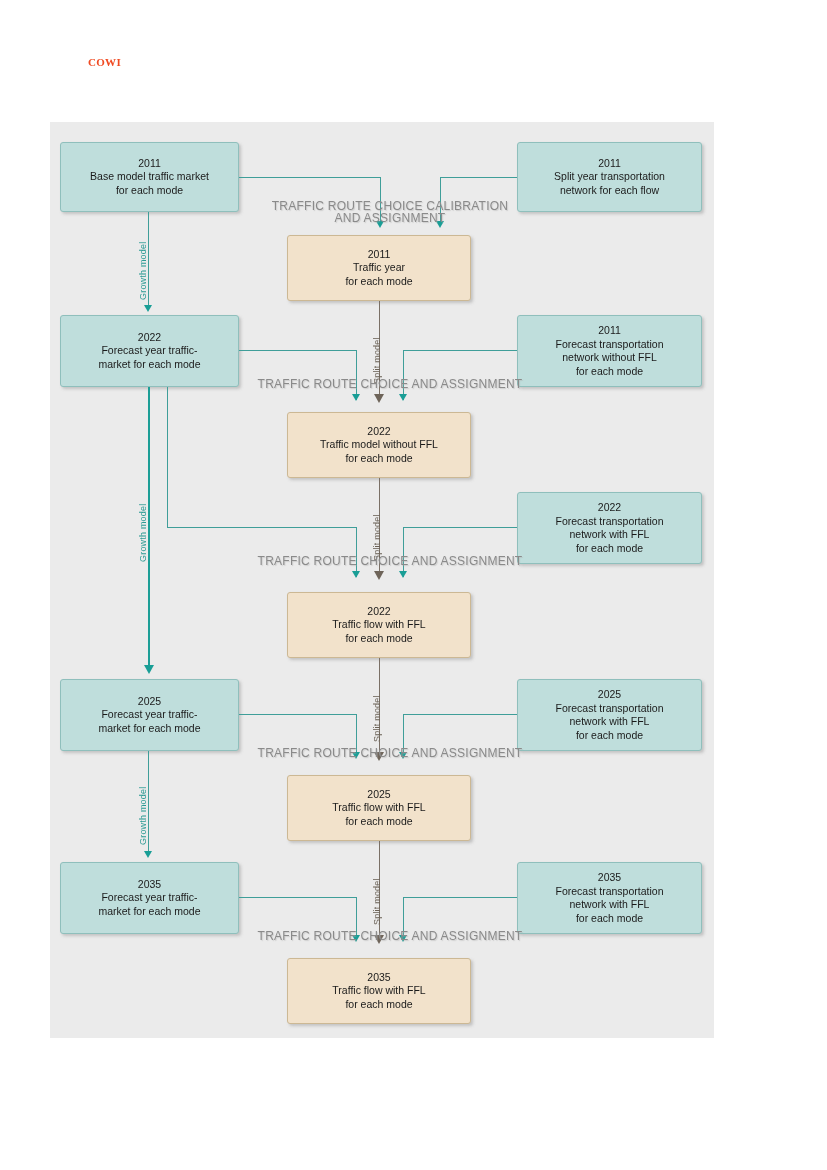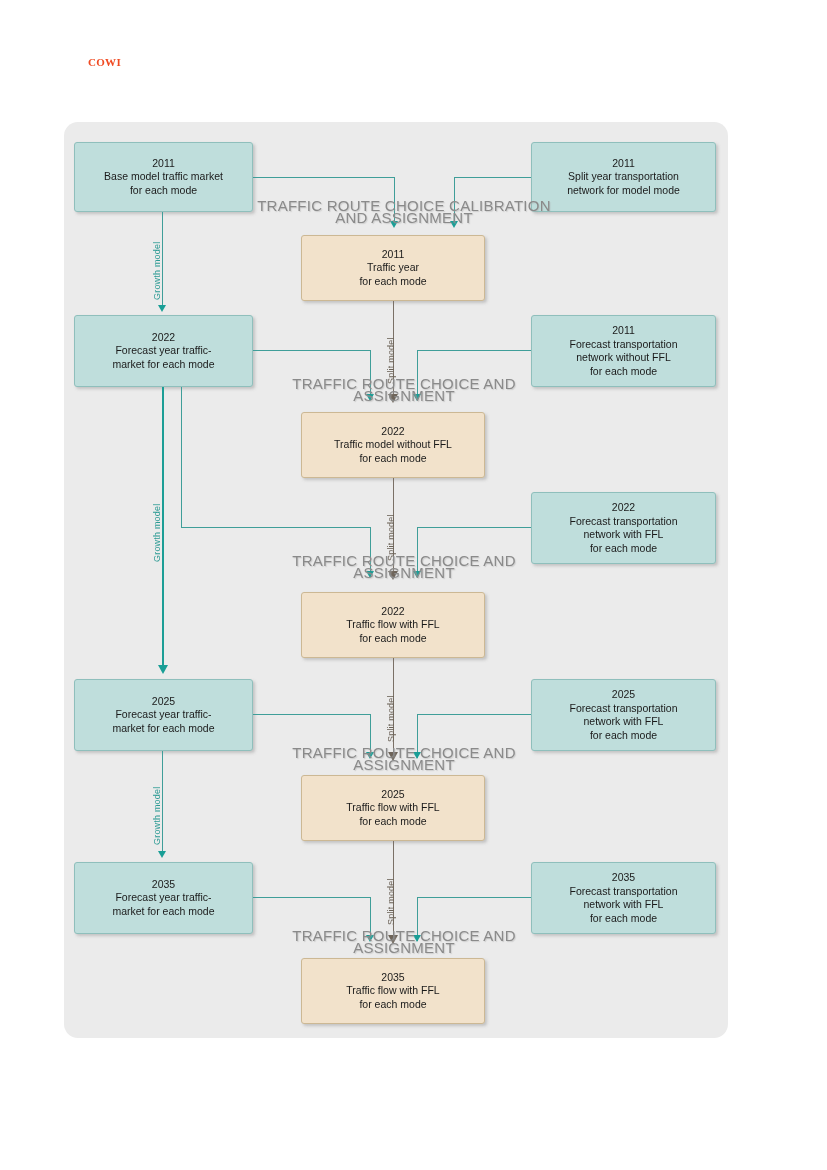--- a/index.html
+++ b/index.html
@@ -24,26 +24,25 @@
     font-family: "Liberation Serif", serif;
     font-size: 11px;
     font-weight: bold;
     letter-spacing: 0.3px;
     color: #f04b23;
   }
 
   
   #canvas {
     position: absolute;
-    left: 64px;
+    left: 50px;
     top: 122px;
     width: 664px;
     height: 916px;
     background: #ebebeb;
-    border-radius: 14px;
   }
 
   
   .box {
     position: absolute;
     box-sizing: border-box;
     text-align: center;
     font-size: 10.5px;
     line-height: 13.5px;
     color: #1a1a1a;
@@ -61,21 +60,21 @@
     border: 1px solid #8fbfbc;
   }
   .box.tan {
     background: #f2e2cb;
     border: 1px solid #ccb894;
   }
 
   
   .stage-label {
     position: absolute;
-    font-size: 15px;
+    font-size: 12px;
     letter-spacing: 0.25px;
     color: #8a8a8a;
     text-align: center;
     line-height: 12px;
     white-space: pre-line;
     text-shadow: 1px 1px 1px rgba(170,170,170,0.45);
   }
 
   
   .vline, .hline {
@@ -122,21 +121,21 @@
 
   <div class="box teal" style="left:10px; top:20px; width:179px; height:70px;">
     <span class="ln">2011</span>
     <span class="ln">Base model traffic market</span>
     <span class="ln">for each mode</span>
   </div>
 
   <div class="box teal" style="left:467px; top:20px; width:185px; height:70px;">
     <span class="ln">2011</span>
     <span class="ln">Split year transportation</span>
-    <span class="ln">network for model mode</span>
+    <span class="ln">network for each flow</span>
   </div>
 
   <div class="hline" style="left:189px; top:55px; width:141px;"></div>
   <div class="vline" style="left:330px; top:55px; height:49px;"></div>
   <div class="arrowhead" style="left:326px; top:99px;"></div>
 
   <div class="hline" style="left:390px; top:55px; width:77px;"></div>
   <div class="vline" style="left:390px; top:55px; height:49px;"></div>
   <div class="arrowhead" style="left:386px; top:99px;"></div>
 

